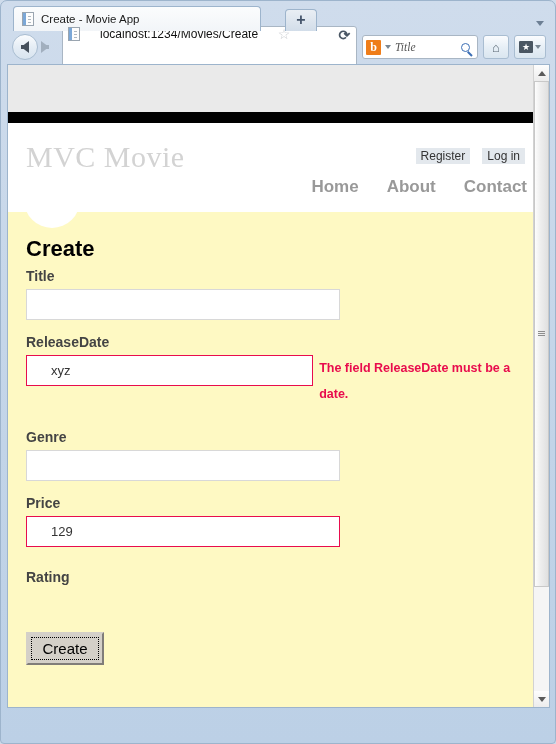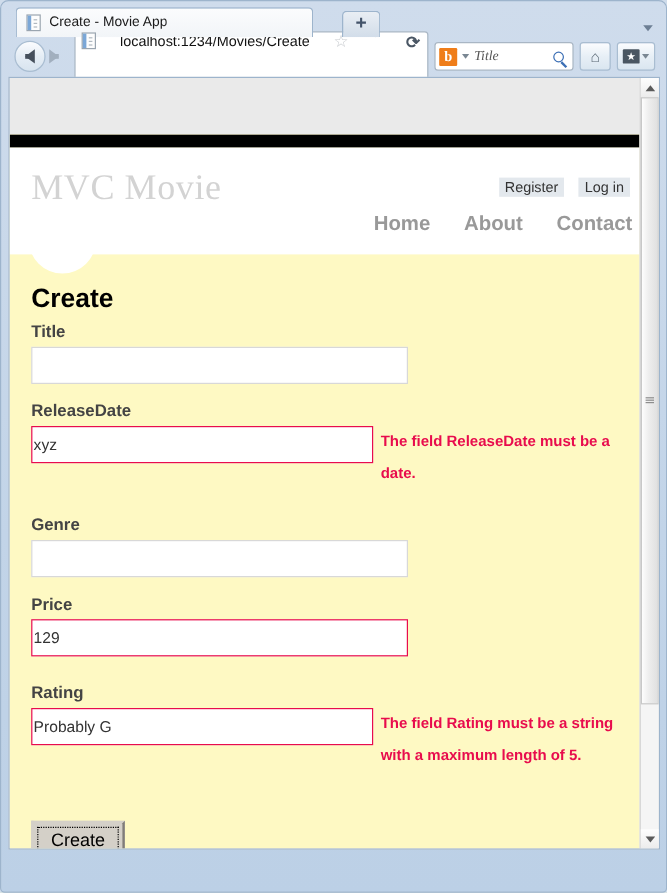--- a/index.html
+++ b/index.html
@@ -277,21 +277,21 @@
     font-size: 14px; font-weight: bold; color: #444;
     margin: 0 0 5px 0;
   }
   .txt {
     width: 314px; height: 31px;
     border: 1px solid #d8d8d8;
     background: #fff;
     font-family: "Liberation Sans", sans-serif;
     font-size: 13px;
     color: #333;
-    padding: 0 1px;
+    padding: 0 24px;
     display: block;
   }
   .txt.invalid { border: 1px solid #e80c4d; }
   .errmsg {
     color: #e80c4d;
     font-size: 12.5px;
     font-weight: bold;
     line-height: 26px;
     margin-left: 6px;
     width: 218px;
@@ -444,24 +444,20 @@
 
         
         <div class="field-label">Price</div>
         <div class="row-wrap">
           <input class="txt invalid" type="text" value="129" style="">
         </div>
         <div class="spacer-sm" style="height:22px"></div>
 
         
         <div class="field-label">Rating</div>
-        <div class="row-wrap">
-          <input class="txt invalid" type="text" value="Probably G" style="">
-          <span class="errmsg">The field Rating must be a string with a maximum length of 5.</span>
-        </div>
         <div class="spacer-sm" style="height:22px"></div>
 
         <button class="btn-create">
           <span class="inner">Create</span>
         </button>
 
         <div>
           
         </div>
       </div>

